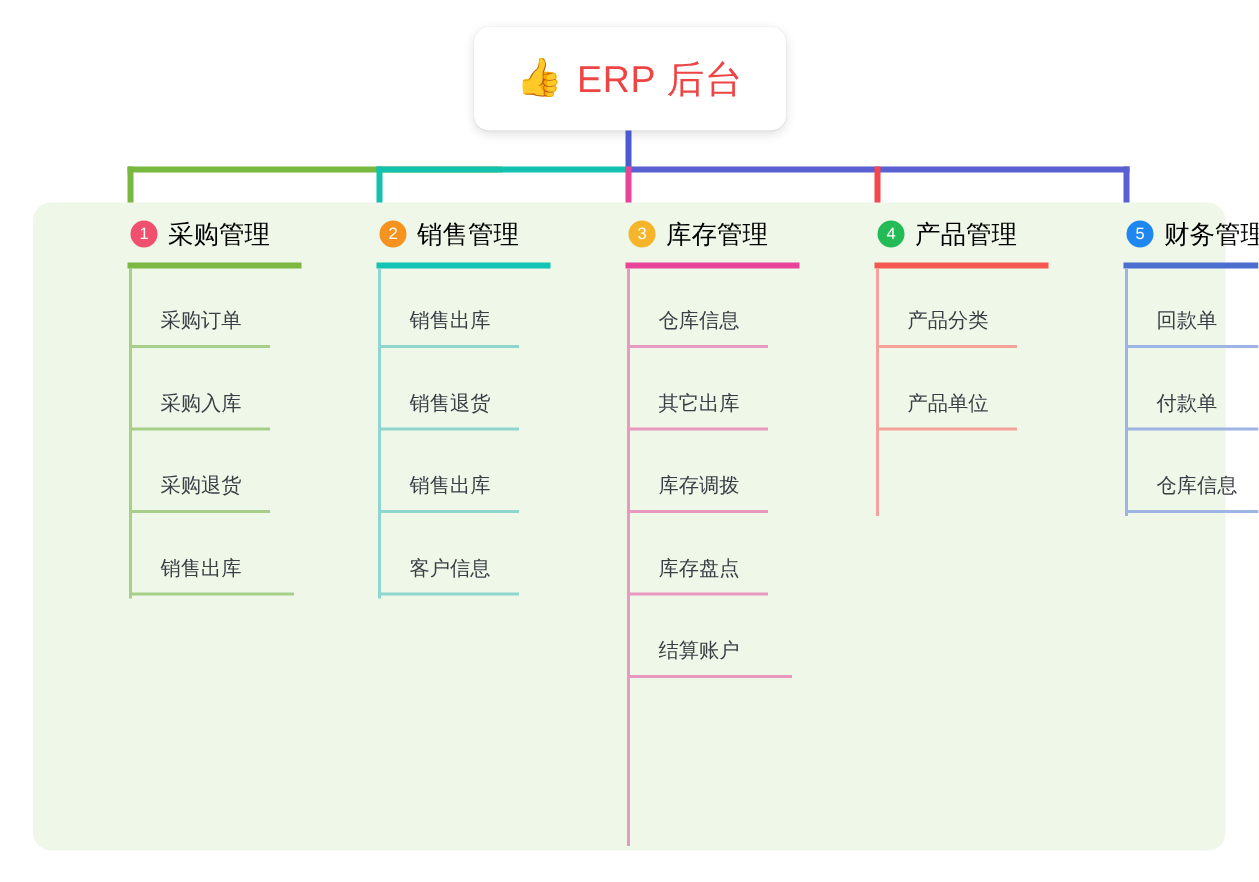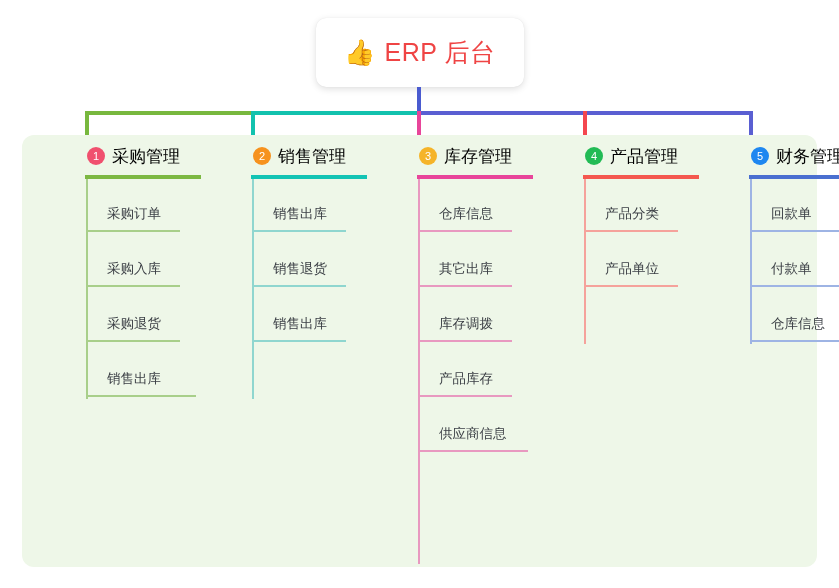--- a/index.html
+++ b/index.html
@@ -193,20 +193,24 @@
             <div class="leaf-rule" style="background: rgb(143, 214, 207);"></div>
           </div>
           <div class="leaf">
             <span class="leaf-label">销售退货</span>
             <div class="leaf-rule" style="background: rgb(143, 214, 207);"></div>
           </div>
           <div class="leaf">
             <span class="leaf-label">销售出库</span>
             <div class="leaf-rule" style="background: rgb(143, 214, 207);"></div>
           </div>
+          <div class="leaf">
+            <span class="leaf-label">客户信息</span>
+            <div class="leaf-rule" style="background: rgb(143, 214, 207);"></div>
+          </div>
         </div>
         <div class="column col-3">
           <div class="col-head">
             <span class="badge" style="background: rgb(245, 180, 41);">3</span>
             <span class="col-title">库存管理</span>
             <div class="head-rule" style="background: rgb(232, 69, 154);"></div>
           </div>
           <div class="spine" style="background: rgb(232, 153, 192); height: 385px;"></div>
           <div class="leaf">
             <span class="leaf-label">仓库信息</span>
@@ -214,25 +218,25 @@
           </div>
           <div class="leaf">
             <span class="leaf-label">其它出库</span>
             <div class="leaf-rule" style="background: rgb(232, 153, 192);"></div>
           </div>
           <div class="leaf">
             <span class="leaf-label">库存调拨</span>
             <div class="leaf-rule" style="background: rgb(232, 153, 192);"></div>
           </div>
           <div class="leaf">
-            <span class="leaf-label">产品库存</span>
-            <div class="leaf-rule" style="background: rgb(232, 153, 192);"></div>
-          </div>
-          <div class="leaf">
-            <span class="leaf-label">供应商信息</span>
+            <span class="leaf-label">库存盘点</span>
+            <div class="leaf-rule" style="background: rgb(232, 153, 192);"></div>
+          </div>
+          <div class="leaf">
+            <span class="leaf-label">结算账户</span>
             <div class="leaf-rule wide" style="background: rgb(232, 153, 192);"></div>
           </div>
         </div>
         <div class="column col-4">
           <div class="col-head">
             <span class="badge" style="background: rgb(34, 187, 85);">4</span>
             <span class="col-title">产品管理</span>
             <div class="head-rule" style="background: rgb(244, 88, 79);"></div>
           </div>
           <div class="spine" style="background: rgb(245, 162, 155); height: 165px;"></div>

